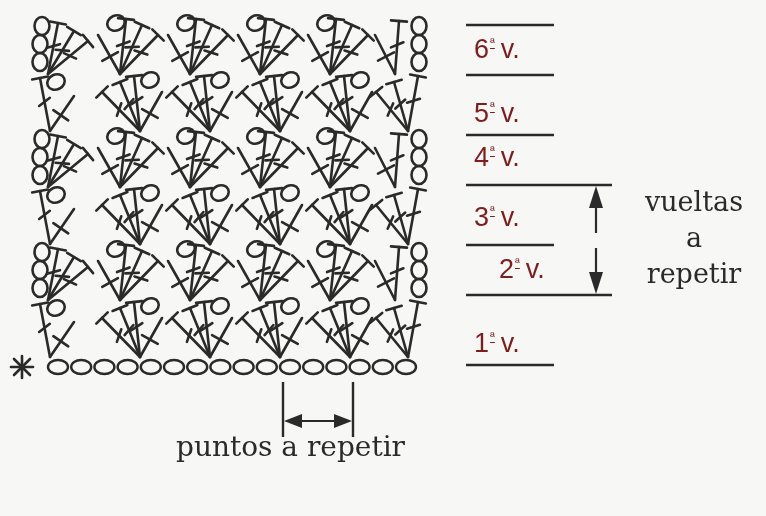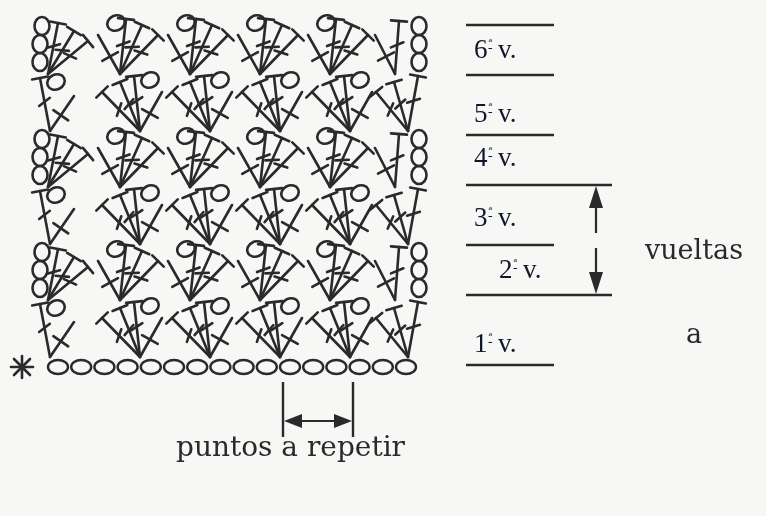--- a/index.html
+++ b/index.html
@@ -1,26 +1,26 @@
 <!DOCTYPE html>
 <html><head>
 <meta charset="utf-8">
 <style>
   html, body { margin: 0; padding: 0; background: #f7f7f6; }
   body { width: 766px; height: 516px; position: relative; overflow: hidden;
          font-family: "Liberation Sans", sans-serif; color: #222; }
   #chart { position: absolute; left: 0; top: 0; width: 766px; height: 516px; }
-  .row-label { position: absolute; left: 474px; font-family: Liberation Serif, serif;
-               font-size: 27px; color: #0f172a; line-height: 1; white-space: nowrap; }
+  .row-label { position: absolute; left: 474px; font-family: Liberation Sans, sans-serif;
+               font-size: 27px; color: #7f1d1d; line-height: 1; white-space: nowrap; }
   .row-label sup { font-size: 13px; text-decoration: underline; vertical-align: 11px; margin-left: 1px; }
   .row-label .v { margin-left: 6px; }
   .serif-text { position: absolute; font-family: "DejaVu Serif", serif; color: #2a2a2a;
                 font-size: 27px; line-height: 1; white-space: nowrap; }
   #repeat-rows-label { left: 624px; top: 184px; text-align: center; width: 140px; line-height: 36px; }
-  #repeat-rows-label span { display: block; margin-top: 48px; }
+  #repeat-rows-label span { display: block; }
   #repeat-stitches-label { left: 176px; top: 433px; font-size: 28px; }
 </style>
 </head>
 <body>
 
 <svg id="chart" viewBox="0 0 766 516" xmlns="http://www.w3.org/2000/svg">
   <g id="stitches" stroke="#2a2a2a" stroke-width="2.6" fill="none" stroke-linecap="round">
       <g>
         <line x1="50" y1="357" x2="40" y2="304"></line>
         <line x1="32.138706770012234" y1="305.4832628735826" x2="47.861293229987766" y2="302.5167371264174"></line>
@@ -730,15 +730,16 @@
 <div class="row-label" style="top:256px;margin-left:25px;">
   <span>2</span><sup>ª</sup><span class="v">v.</span>
 </div>
 <div class="row-label" style="top:318px;margin-top:12px;">
   <span>1</span><sup>ª</sup><span class="v">v.</span>
 </div>
 
 <div id="repeat-rows-label" class="serif-text">
   <span>vueltas</span>
   <span>a</span>
+  <span>repetir</span>
 </div>
 
 <div id="repeat-stitches-label" class="serif-text">puntos a repetir</div>
 
 </body></html>

